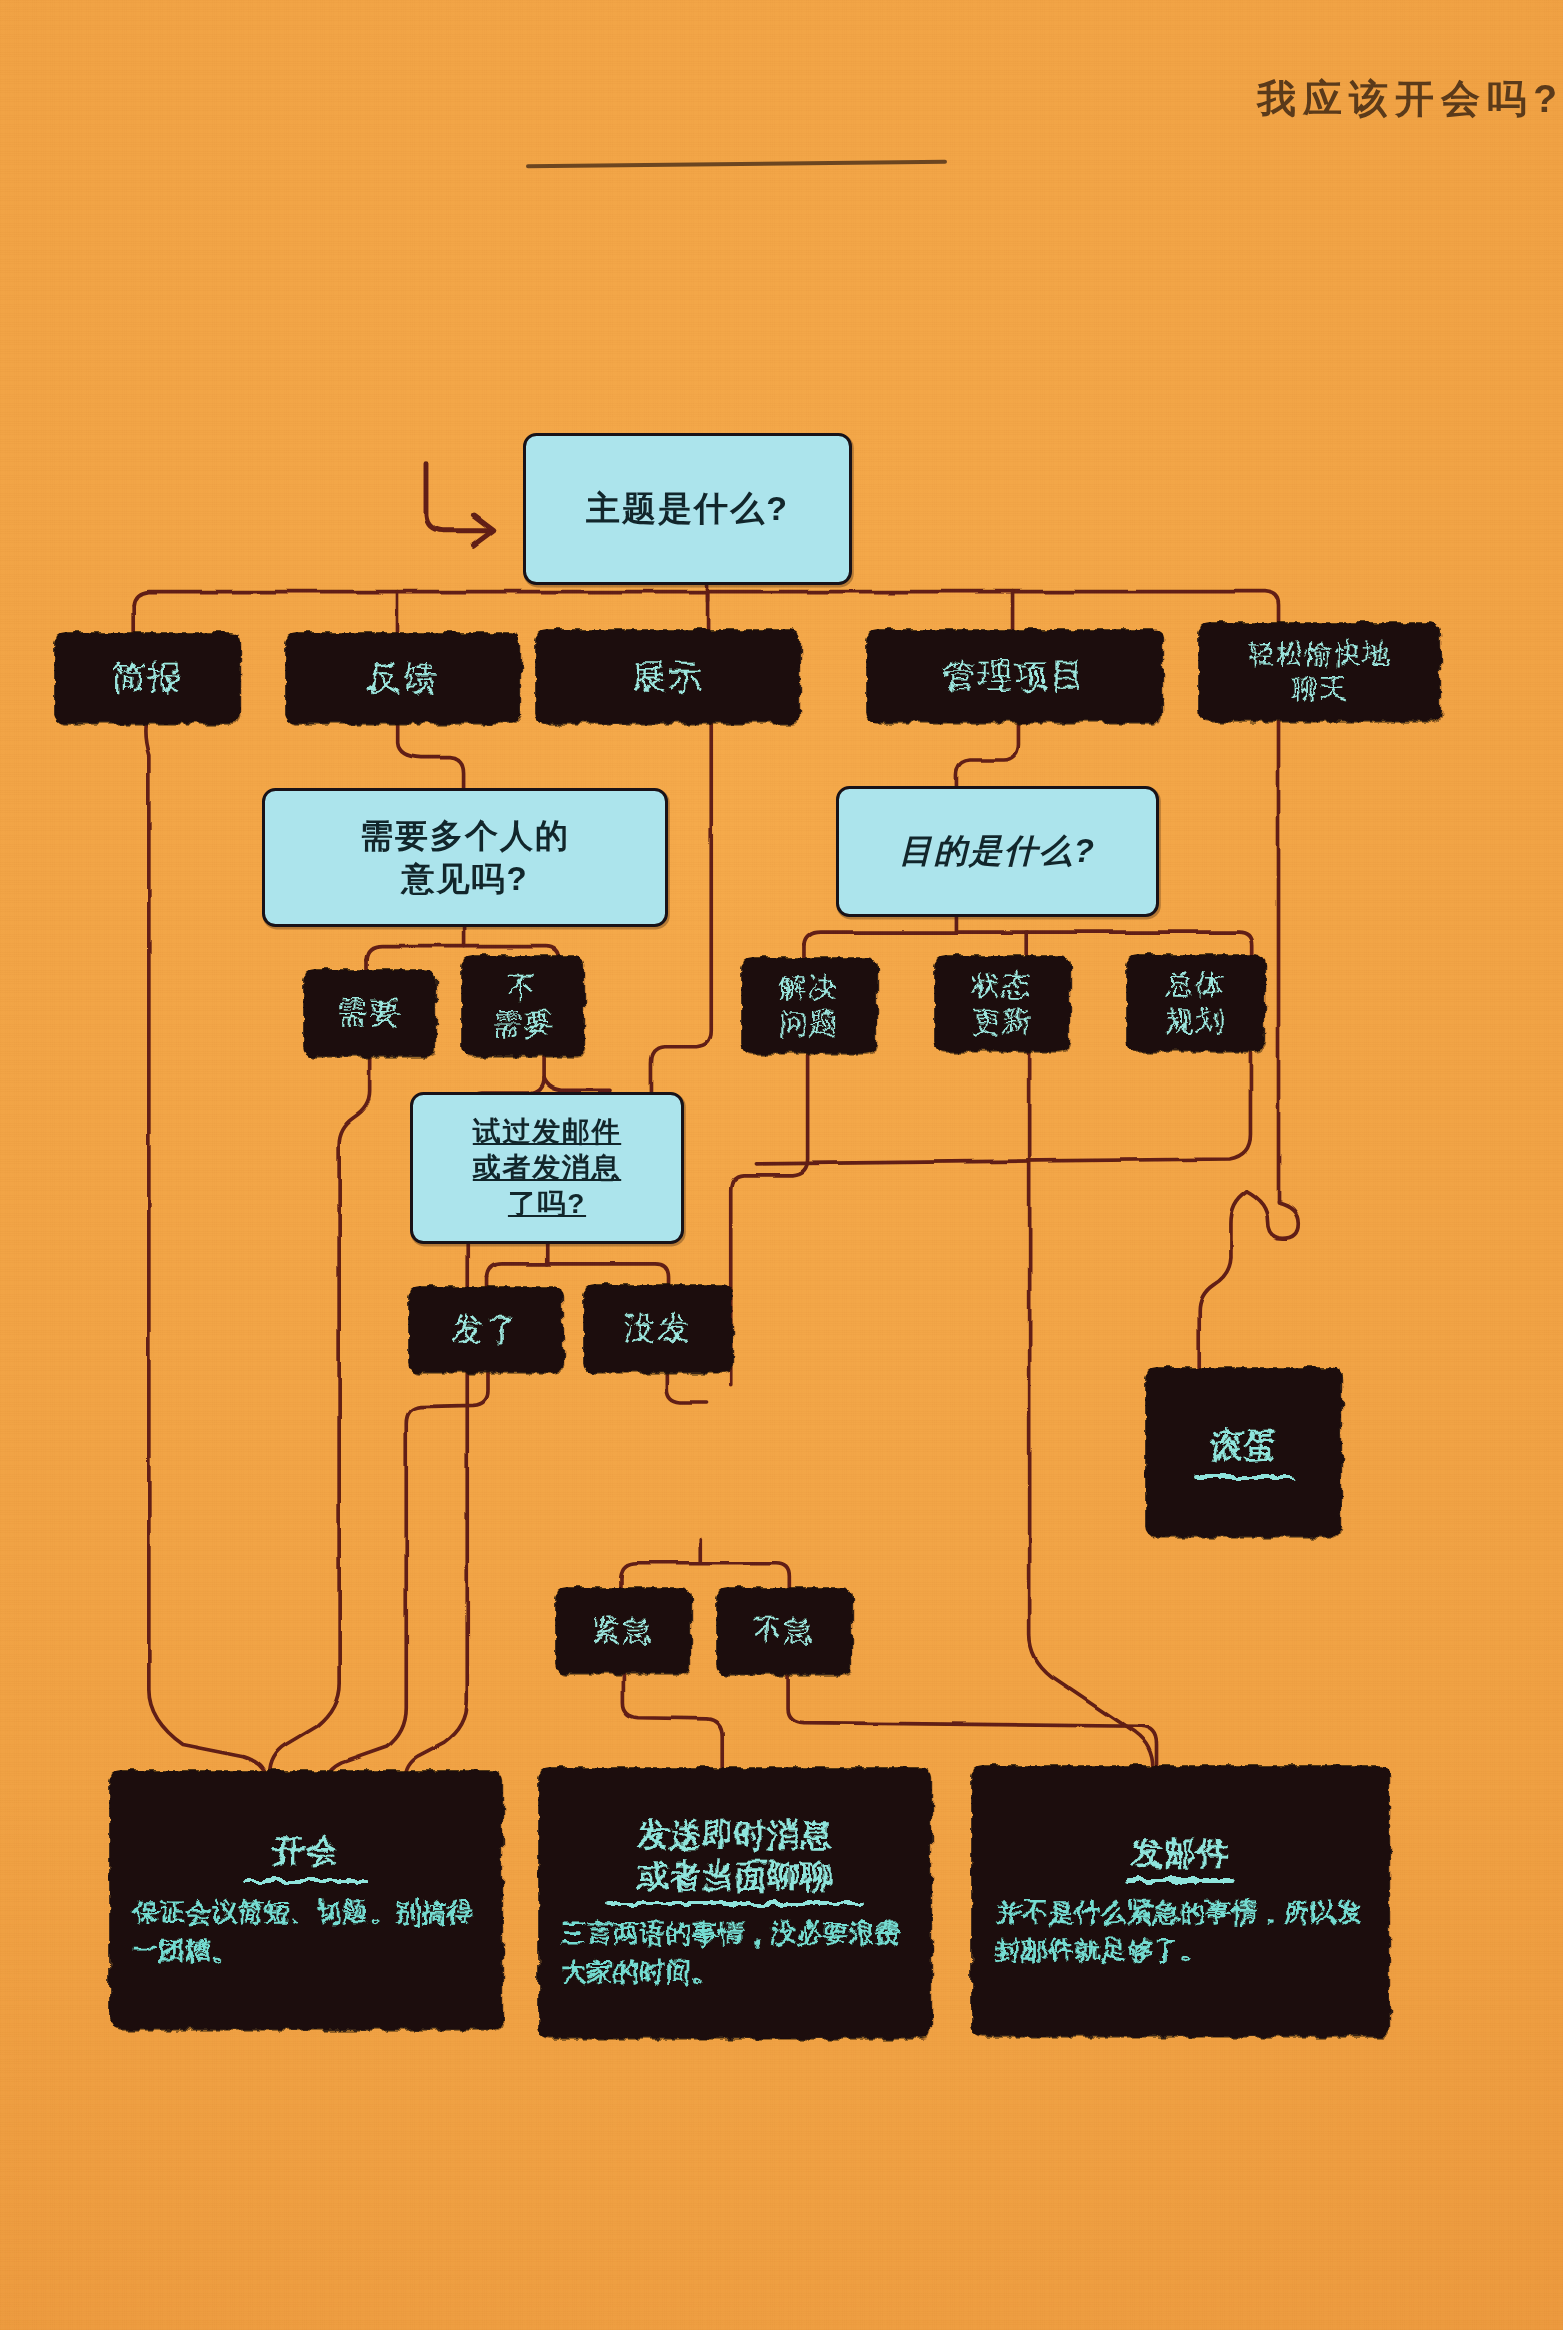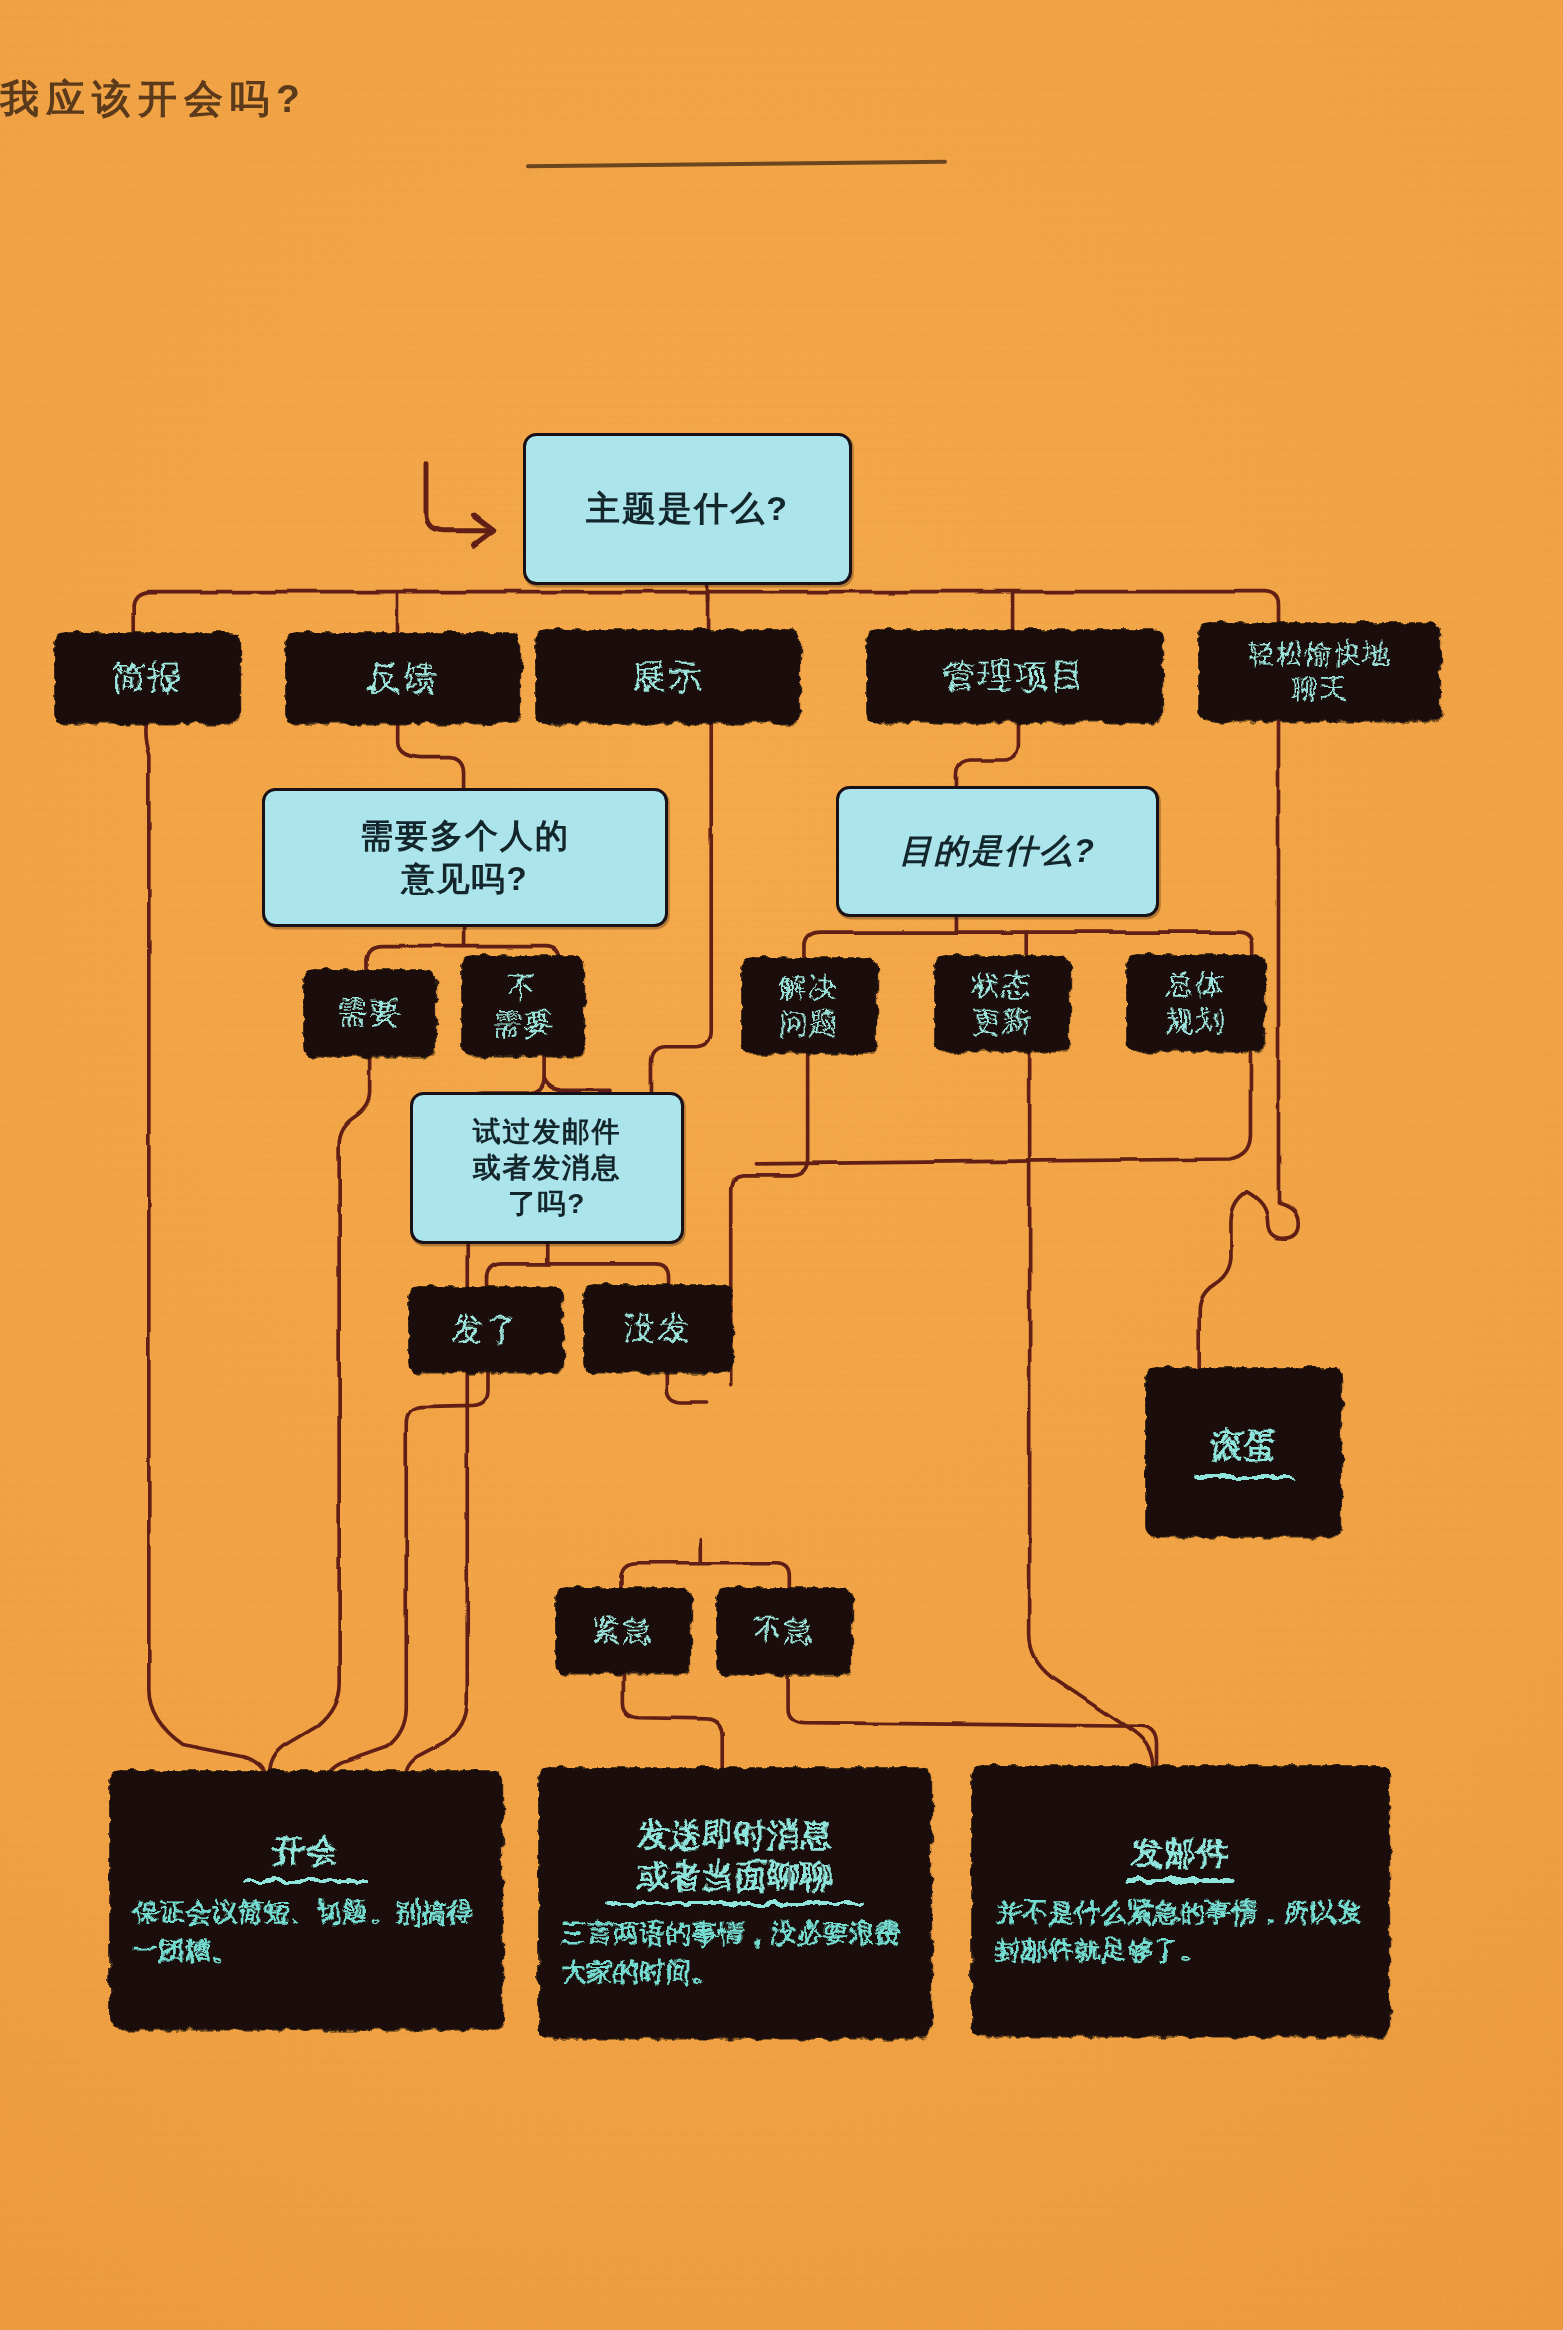--- a/index.html
+++ b/index.html
@@ -76,21 +76,21 @@
     border-radius: 13.4px;
     font-weight: 700;
     box-shadow: 1.2px 1.8px 0 0.6px rgba(40,20,10,.30);
   }
 
   
   #title {
     position: absolute;
     left: 0; right: 0;
     top: 72px;
-    text-align: left;
+    text-align: right;
     color: #5A3A1A;
     font-size: 39px;
     font-weight: 700;
     letter-spacing: .18em;
   }
   #title-rule {
     position: absolute;
     left: 526px;
     top: 162px;
     width: 421px;
@@ -252,21 +252,21 @@
     <span style="white-space:pre-line;">状态
 更新</span>
   </div>
 
   <div class="node dark" style="left:1128px; top:956px; width:135px; height:94px; font-size:28px;">
     <span style="white-space:pre-line;">总体
 规划</span>
   </div>
 
   <div class="node light" style="left:410px; top:1092px; width:274px; height:152px; font-size:28px;">
-    <span style="white-space:pre-line;">试过发邮件
+    <span style="white-space:pre-line;text-decoration:underline;">试过发邮件
 或者发消息
 了吗?</span>
   </div>
 
   <div class="node dark" style="left:410px; top:1288px; width:152px; height:83px; font-size:32px;">
     <span style="white-space:pre-line;">发了</span>
   </div>
 
   <div class="node dark" style="left:585px; top:1286px; width:146px; height:85px; font-size:32px;">
     <span style="white-space:pre-line;">没发</span>

